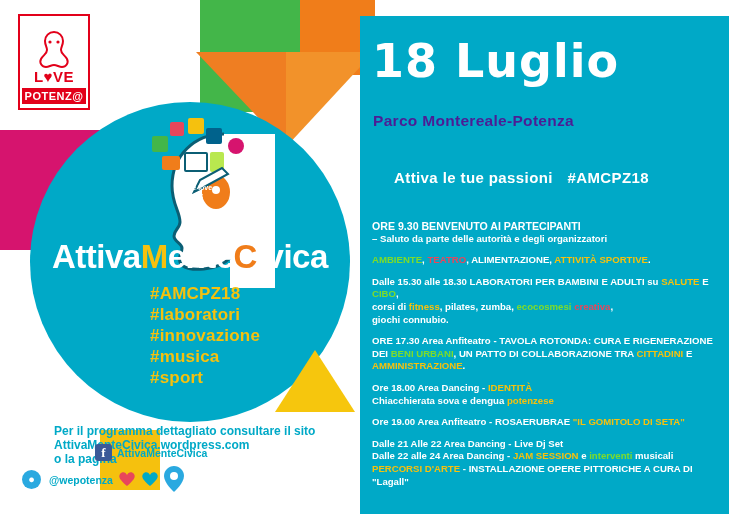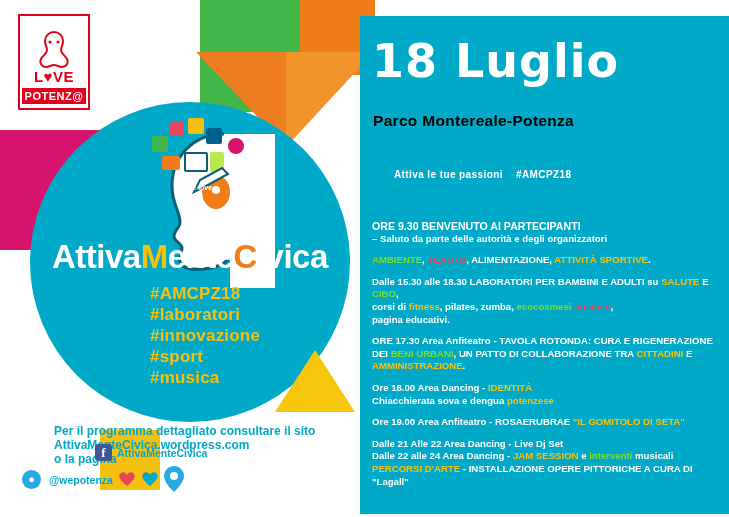--- a/index.html
+++ b/index.html
@@ -218,30 +218,30 @@
     left: 12px; top: 18px;
     color: #ffffff;
     font-size: 46px;
     font-weight: bold;
     letter-spacing: 1px;
     font-family: "DejaVu Sans", sans-serif;
   }
   .place {
     position: absolute;
     left: 13px; top: 96px;
-    color: #000000;
+    color: #4c1d95;
     font-size: 15.5px;
     font-weight: bold;
     letter-spacing: 0.3px;
   }
   .slogan {
     position: absolute;
     left: 34px; top: 153px;
     color: #ffffff;
-    font-size: 10px;
+    font-size: 15px;
     font-weight: bold;
     letter-spacing: 0.4px;
   }
   .slogan .tag { color: #ffffff; }
 
   .prog {
     position: absolute;
     left: 12px; top: 204px;
     width: 348px;
     color: #ffffff;
@@ -306,22 +306,22 @@
   </div>
 
   <div class="title-main">
     <span class="t-att">Attiva</span><span class="t-m">M</span><span class="t-ente">ente</span><span class="t-c">C</span><span class="t-ivica">ivica</span>
   </div>
 
   <div class="hashtags">
     <div>#AMCPZ18</div>
     <div>#laboratori</div>
     <div>#innovazione</div>
+    <div>#musica</div>
     <div>#sport</div>
-    <div>#musica</div>
   </div>
 
   <div class="footer-info">
     <div>Per il programma dettagliato consultare il sito</div>
     <div>AttivaMenteCivica.wordpress.com</div>
     <div>o la pagina</div>
   </div>
 
   <div class="fb-row">
     <div class="fb-badge">f</div>
@@ -357,21 +357,21 @@
         <div class="blk">
           <div class="lead"><span class="w">ORE 9.30 BENVENUTO AI PARTECIPANTI</span></div>
           <div><span class="w">– Saluto da parte delle autorità e degli organizzatori</span></div>
         </div>
         <div class="blk">
           <div><span class="g">AMBIENTE</span><span class="w">, </span><span class="r">TEATRO</span><span class="w">, ALIMENTAZIONE, </span><span class="y">ATTIVITÀ SPORTIVE</span><span class="w">.</span></div>
         </div>
         <div class="blk">
           <div><span class="w">Dalle 15.30 alle 18.30 LABORATORI PER BAMBINI E ADULTI su </span><span class="y">SALUTE</span><span class="w"> E </span><span class="g">CIBO</span><span class="w">,</span></div>
           <div><span class="w">corsi di </span><span class="y">fitness</span><span class="w">, pilates, zumba, </span><span class="g">ecocosmesi</span><span class="w"> </span><span class="r">creativa</span><span class="w">,</span></div>
-          <div><span class="w">pagina educativi.</span></div>
+          <div><span class="w">giochi connubio.</span></div>
         </div>
         <div class="blk">
           <div><span class="w">ORE 17.30 Area Anfiteatro - TAVOLA ROTONDA: CURA E RIGENERAZIONE</span></div>
           <div><span class="w">DEI </span><span class="g">BENI URBANI</span><span class="w">, UN  PATTO DI COLLABORAZIONE TRA </span><span class="y">CITTADINI</span><span class="w"> E</span></div>
           <div><span class="y">AMMINISTRAZIONE</span><span class="w">.</span></div>
         </div>
         <div class="blk">
           <div><span class="w">Ore 18.00 Area Dancing - </span><span class="y">IDENTITÀ</span></div>
           <div><span class="w">Chiacchierata sova e dengua </span><span class="y">potenzese</span></div>
         </div>

